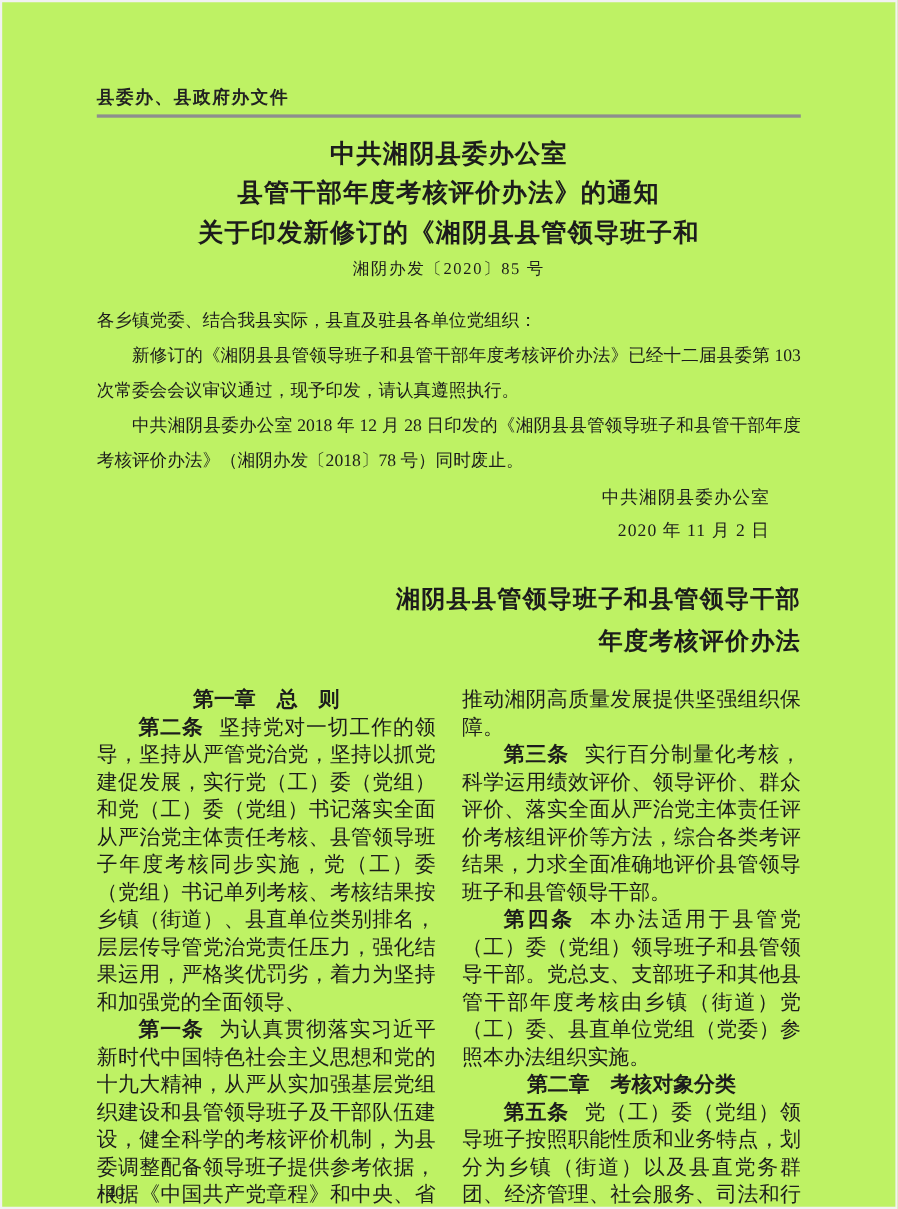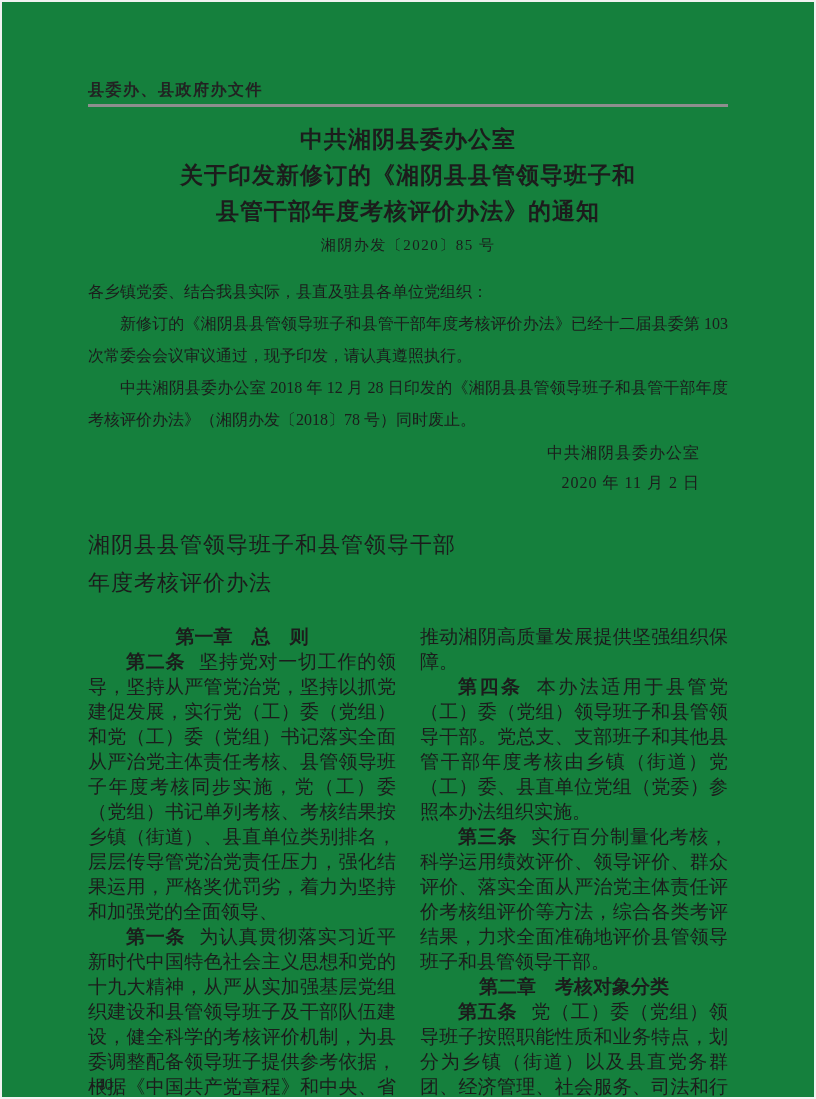--- a/index.html
+++ b/index.html
@@ -5,21 +5,21 @@
   html, body {
     margin: 0;
     padding: 0;
     background: #e9e9e9;
   }
   .page {
     position: relative;
     width: 816px;
     height: 1099px;
     margin: 0 auto;
-    background: #15803d;
+    background: #bef264;
     color: #1c1c1c;
     font-family: "Liberation Serif", "DejaVu Serif", serif;
     overflow: hidden;
     box-shadow: inset 0 0 0 2px #f1f1f1;
   }
   .content {
     position: absolute;
     left: 88px;
     top: 0;
     width: 640px;
@@ -65,22 +65,22 @@
   .signature {
     margin-top: 2px;
     padding-right: 28px;
     text-align: right;
     font-size: 16px;
     line-height: 30px;
     letter-spacing: 1px;
   }
   .reg-title {
     margin: 28px 0 0 0;
-    text-align: left;
-    font-weight: normal;
+    text-align: right;
+    font-weight: bold;
     font-size: 22px;
     line-height: 38px;
     letter-spacing: 1px;
   }
   .reg-title .tl { display: block; }
   .columns {
     margin-top: 22px;
     display: flex;
     gap: 24px;
   }
@@ -115,22 +115,22 @@
 <body>
 
 <div class="page">
   <div class="content">
 
     <div class="doc-header">县委办、县政府办文件</div>
     <hr class="header-rule">
 
     <h1 class="notice-title">
       <span class="tl">中共湘阴县委办公室</span>
+      <span class="tl">县管干部年度考核评价办法》的通知</span>
       <span class="tl">关于印发新修订的《湘阴县县管领导班子和</span>
-      <span class="tl">县管干部年度考核评价办法》的通知</span>
     </h1>
 
     <div class="doc-number">湘阴办发〔2020〕85 号</div>
 
     <div class="notice-body">
       <p>各乡镇党委、结合我县实际，县直及驻县各单位党组织：</p>
       <p class="indent">新修订的《湘阴县县管领导班子和县管干部年度考核评价办法》已经十二届县委第 103 次常委会会议审议通过，现予印发，请认真遵照执行。</p>
       <p class="indent">中共湘阴县委办公室 2018 年 12 月 28 日印发的《湘阴县县管领导班子和县管干部年度考核评价办法》（湘阴办发〔2018〕78 号）同时废止。</p>
     </div>
 
@@ -145,22 +145,22 @@
     </h2>
 
     <div class="columns">
       <div class="col">
         <div class="chapter">第一章　总　则</div>
         <p class="para"><span class="lead">第二条</span><span>坚持党对一切工作的领导，坚持从严管党治党，坚持以抓党建促发展，实行党（工）委（党组）和党（工）委（党组）书记落实全面从严治党主体责任考核、县管领导班子年度考核同步实施，党（工）委（党组）书记单列考核、考核结果按乡镇（街道）、县直单位类别排名，层层传导管党治党责任压力，强化结果运用，严格奖优罚劣，着力为坚持和加强党的全面领导、</span></p>
         <p class="para"><span class="lead">第一条</span><span>为认真贯彻落实习近平新时代中国特色社会主义思想和党的十九大精神，从严从实加强基层党组织建设和县管领导班子及干部队伍建设，健全科学的考核评价机制，为县委调整配备领导班子提供参考依据，根据《中国共产党章程》和中央、省委、市委有关文件要求，结合我县实际，制定本办法。</span></p>
       </div>
       <div class="col">
         <p class="cont">推动湘阴高质量发展提供坚强组织保障。</p>
+        <p class="para"><span class="lead">第三条</span><span>实行百分制量化考核，科学运用绩效评价、领导评价、群众评价、落实全面从严治党主体责任评价考核组评价等方法，综合各类考评结果，力求全面准确地评价县管领导班子和县管领导干部。</span></p>
         <p class="para"><span class="lead">第四条</span><span>本办法适用于县管党（工）委（党组）领导班子和县管领导干部。党总支、支部班子和其他县管干部年度考核由乡镇（街道）党（工）委、县直单位党组（党委）参照本办法组织实施。</span></p>
-        <p class="para"><span class="lead">第三条</span><span>实行百分制量化考核，科学运用绩效评价、领导评价、群众评价、落实全面从严治党主体责任评价考核组评价等方法，综合各类考评结果，力求全面准确地评价县管领导班子和县管领导干部。</span></p>
         <div class="chapter">第二章　考核对象分类</div>
         <p class="para"><span class="lead">第五条</span><span>党（工）委（党组）领导班子按照职能性质和业务特点，划分为乡镇（街道）以及县直党务群团、经济管理、社会服务、司法和行政执法、园区管理、学校医院等类别，实行分类别考核和分乡镇（街道）、县直单位（不含党务</span></p>
       </div>
     </div>
 
   </div>
 
   <div class="page-number">40</div>
 </div>
 

